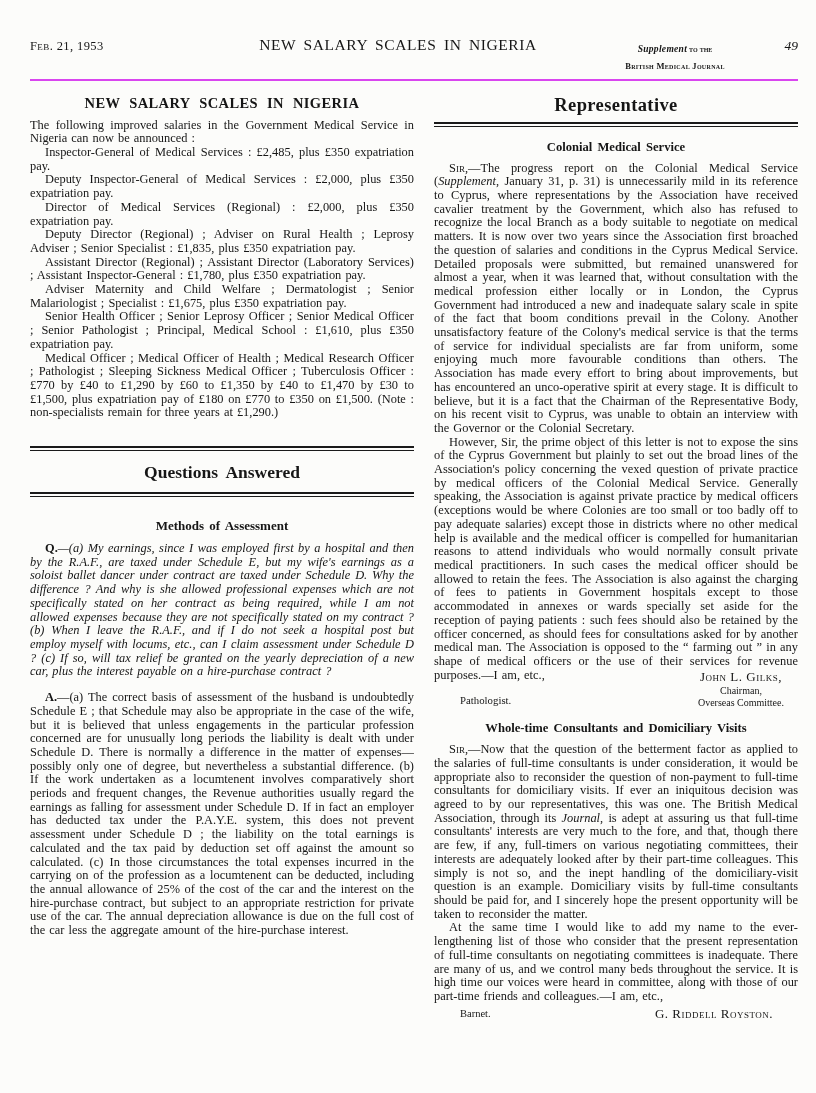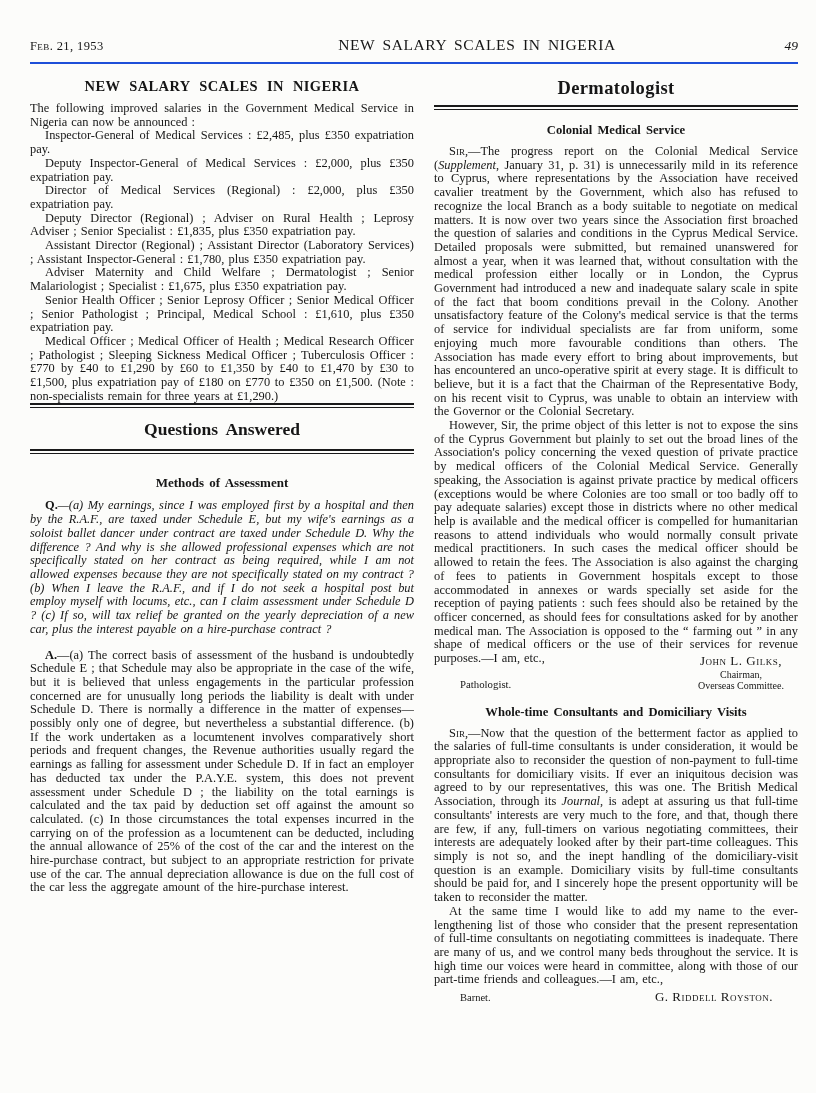--- a/index.html
+++ b/index.html
@@ -10,21 +10,21 @@
     color: #161616;
     font-family: "Liberation Serif", "DejaVu Serif", serif;
     overflow: hidden;
   }
   .page { width: 816px; height: 1093px; padding: 0 18px 0 30px; position: relative; }
 
   
   .header {
     padding-top: 36px;
     display: flex; align-items: baseline;
-    border-bottom: 2px solid #1d4ed8;
+    border-bottom: 2px solid #d946ef;
     padding-bottom: 8px;
   }
   .header-date {
     width: 170px; font-size: 12.5px; font-variant: small-caps; letter-spacing: 0.4px;
   }
   .running-title {
     flex: 1; text-align: center; font-size: 15.5px; letter-spacing: 0.6px;
     word-spacing: 3px; white-space: nowrap;
   }
   .supp {
@@ -44,21 +44,21 @@
 
   p { margin: 0; text-align: justify; font-size: 12.4px; line-height: 13.7px; word-spacing: 1px; }
   p.indent { text-indent: 15px; }
 
   
   .article-heading {
     text-align: center; font-weight: bold; font-size: 14.5px;
     word-spacing: 5px; letter-spacing: 0.4px; margin: 2px 0 7px 0;
   }
   .double-rule { border-top: 2.5px solid #1a1a1a; border-bottom: 1px solid #1a1a1a; height: 5px; }
-  .qa-section { margin-top: 0; }
+  .qa-section { margin-top: 26px; }
   .qa-heading {
     text-align: center; font-weight: bold; font-size: 17.5px;
     word-spacing: 4px; margin: 11px 0 9px 0;
   }
   .sub-heading {
     text-align: center; font-weight: bold; font-size: 13px;
     word-spacing: 2px; margin: 21px 0 8px 0;
   }
   .q-para { font-style: italic; margin-top: 4px; }
   .qa-label { font-weight: bold; font-style: normal; }
@@ -88,20 +88,24 @@
   .sig-row2 .sig-name2 { font-variant: small-caps; font-size: 13px; letter-spacing: 0.5px; margin-right: 25px; }
 </style>
 </head>
 <body>
 
 <div class="page">
 
   <div class="header">
     <span class="header-date">Feb. 21, 1953</span>
     <span class="running-title">NEW SALARY SCALES IN NIGERIA</span>
+    <span class="supp">
+      <span class="supp-line1"><span class="supp-em">Supplement</span><span class="supp-small"> to the</span></span><br>
+      <span class="supp-line2">British Medical Journal</span>
+    </span>
     <span class="page-number">49</span>
   </div>
 
   <div class="columns">
 
     <div class="col-left">
       <div>
         <div class="article-heading">NEW SALARY SCALES IN NIGERIA</div>
         <p>The following improved salaries in the Government Medical Service in Nigeria can now be announced :</p>
         <p class="indent">Inspector-General of Medical Services : £2,485, plus £350 expatriation pay.</p>
@@ -121,21 +125,21 @@
         <div class="sub-heading">Methods of Assessment</div>
         <p class="indent q-para"><span class="qa-label">Q.</span><span>—(a) My earnings, since I was employed first by a hospital and then by the R.A.F., are taxed under Schedule E, but my wife's earnings as a soloist ballet dancer under contract are taxed under Schedule D. Why the difference ? And why is she allowed professional expenses which are not specifically stated on her contract as being required, while I am not allowed expenses because they are not specifically stated on my contract ? (b) When I leave the R.A.F., and if I do not seek a hospital post but employ myself with locums, etc., can I claim assessment under Schedule D ? (c) If so, will tax relief be granted on the yearly depreciation of a new car, plus the interest payable on a hire-purchase contract ?</span></p>
         <p class="indent a-para"><span class="qa-label">A.</span><span>—(a) The correct basis of assessment of the husband is undoubtedly Schedule E ; that Schedule may also be appropriate in the case of the wife, but it is believed that unless engagements in the particular profession concerned are for unusually long periods the liability is dealt with under Schedule D. There is normally a difference in the matter of expenses—possibly only one of degree, but nevertheless a substantial difference. (b) If the work undertaken as a locumtenent involves comparatively short periods and frequent changes, the Revenue authorities usually regard the earnings as falling for assessment under Schedule D. If in fact an employer has deducted tax under the P.A.Y.E. system, this does not prevent assessment under Schedule D ; the liability on the total earnings is calculated and the tax paid by deduction set off against the amount so calculated. (c) In those circumstances the total expenses incurred in the carrying on of the profession as a locumtenent can be deducted, including the annual allowance of 25% of the cost of the car and the interest on the hire-purchase contract, but subject to an appropriate restriction for private use of the car. The annual depreciation allowance is due on the full cost of the car less the aggregate amount of the hire-purchase interest.</span></p>
       </div>
     </div>
 
     <div class="col-gap"></div>
 
     <div class="col-right">
       <div>
-        <div class="corr-heading">Dermatologist</div>
+        <div class="corr-heading">Representative</div>
         <div class="double-rule"></div>
 
         <div class="letter">
           <div class="letter-title">Colonial Medical Service</div>
           <p class="indent"><span class="smallcaps">Sir</span><span>,—The progress report on the Colonial Medical Service (</span><span class="ital">Supplement</span><span>, January 31, p. 31) is unnecessarily mild in its reference to Cyprus, where representations by the Association have received cavalier treatment by the Government, which also has refused to recognize the local Branch as a body suitable to negotiate on medical matters. It is now over two years since the Association first broached the question of salaries and conditions in the Cyprus Medical Service. Detailed proposals were submitted, but remained unanswered for almost a year, when it was learned that, without consultation with the medical profession either locally or in London, the Cyprus Government had introduced a new and inadequate salary scale in spite of the fact that boom conditions prevail in the Colony. Another unsatisfactory feature of the Colony's medical service is that the terms of service for individual specialists are far from uniform, some enjoying much more favourable conditions than others. The Association has made every effort to bring about improvements, but has encountered an unco-operative spirit at every stage. It is difficult to believe, but it is a fact that the Chairman of the Representative Body, on his recent visit to Cyprus, was unable to obtain an interview with the Governor or the Colonial Secretary.</span></p>
           <p class="indent">However, Sir, the prime object of this letter is not to expose the sins of the Cyprus Government but plainly to set out the broad lines of the Association's policy concerning the vexed question of private practice by medical officers of the Colonial Medical Service. Generally speaking, the Association is against private practice by medical officers (exceptions would be where Colonies are too small or too badly off to pay adequate salaries) except those in districts where no other medical help is available and the medical officer is compelled for humanitarian reasons to attend individuals who would normally consult private medical practitioners. In such cases the medical officer should be allowed to retain the fees. The Association is also against the charging of fees to patients in Government hospitals except to those accommodated in annexes or wards specially set aside for the reception of paying patients : such fees should also be retained by the officer concerned, as should fees for consultations asked for by another medical man. The Association is opposed to the “ farming out ” in any shape of medical officers or the use of their services for revenue purposes.—I am, etc.,</p>
           <div class="sig-block">
             <div class="sig-left">Pathologist.</div>
             <div class="sig-right">
               <div class="sig-name">John L. Gilks,</div>

